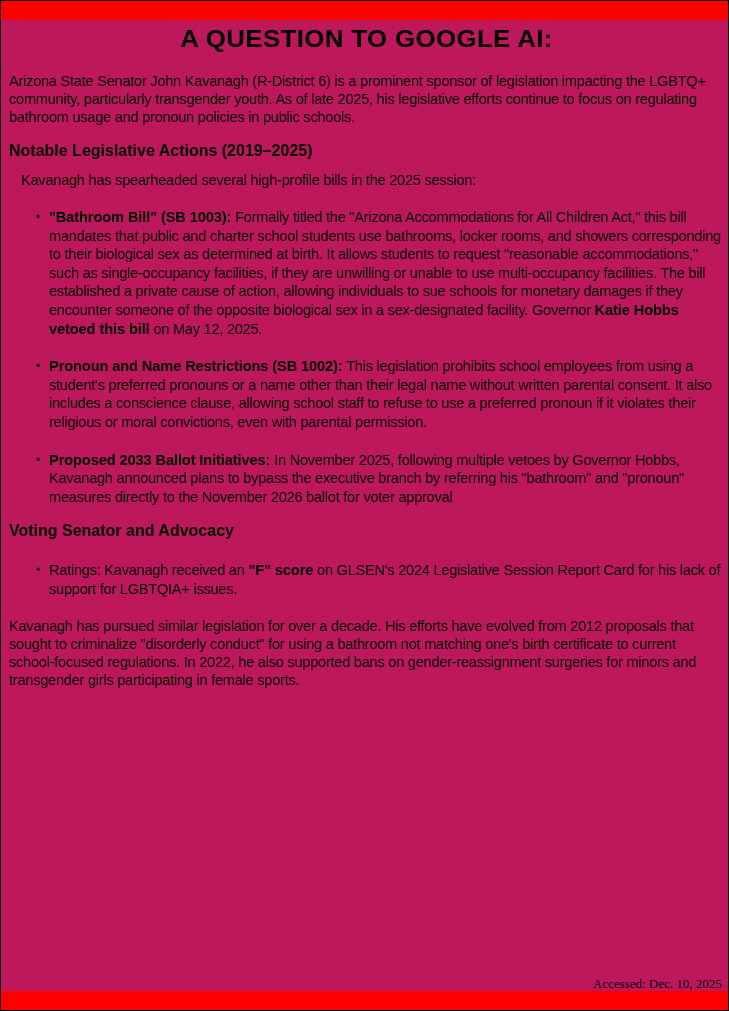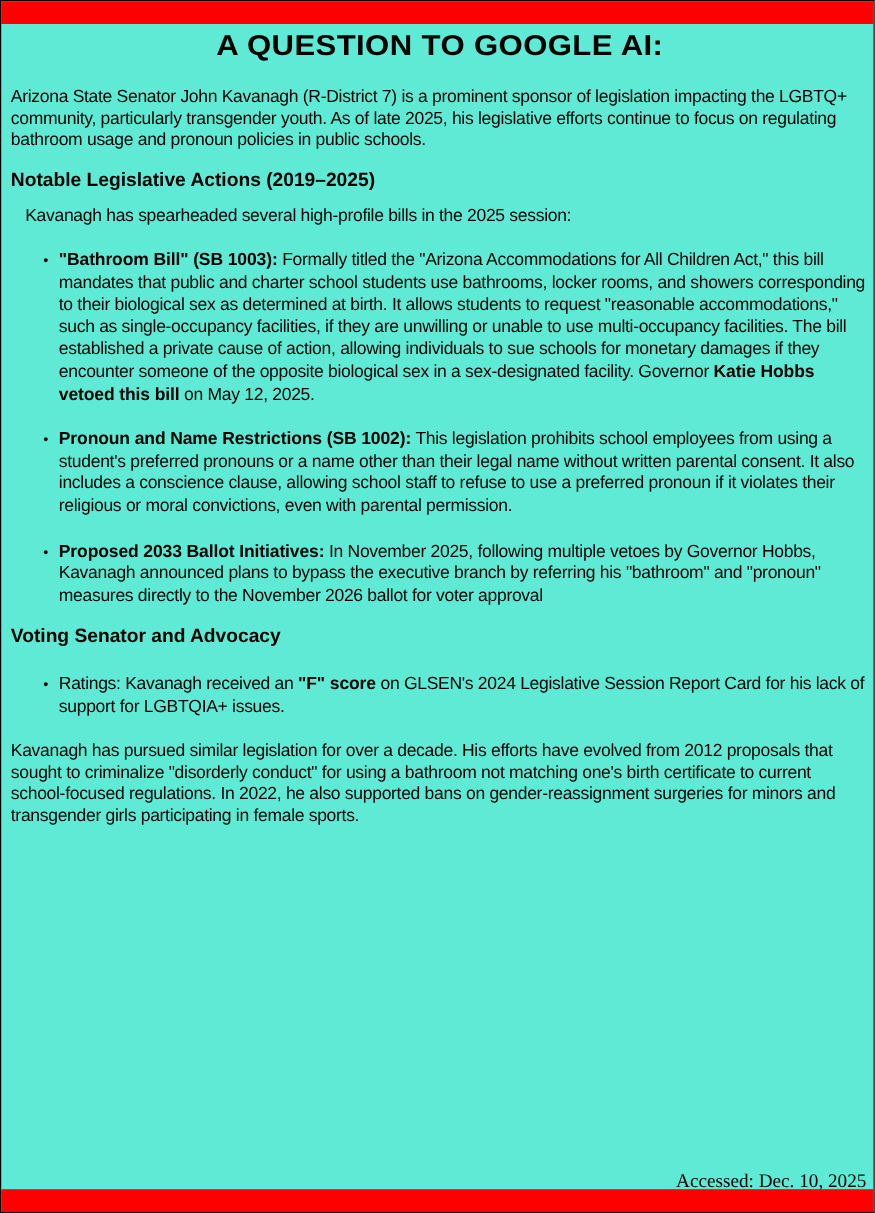--- a/index.html
+++ b/index.html
@@ -6,21 +6,21 @@
     body {
       width: 729px; height: 1011px; overflow: hidden;
       background: #f0f0f0;
       font-family: "Liberation Sans", sans-serif;
       color: #000;
     }
     .frame {
       position: relative;
       width: 727px; height: 1009px;
       border: 1px solid #000;
-      background: #5eead4;
+      background: #be185d;
     }
     .bar-top { position: absolute; left: 0; top: 0; width: 727px; height: 19px; background: #ff0000; }
     .bar-bottom { position: absolute; left: 0; bottom: 0; width: 727px; height: 19px; background: #ff0000; }
     .content { position: absolute; left: 8px; top: 19px; width: 715px; }
     .title {
       font-family: "Liberation Sans", sans-serif;
       font-weight: bold; font-size: 24px; text-align: center;
       margin: 4px 0 0 0; letter-spacing: 0.3px; line-height: 30px;
       transform: scaleX(1.08); transform-origin: center;
     }
@@ -41,33 +41,33 @@
       position: relative; font-size: 14.6px; line-height: 18.6px;
       margin-top: 19px; letter-spacing: -0.25px;
     }
     li::before {
       content: "\2022"; position: absolute; left: -13px; top: 0;
       font-size: 12px;
     }
     li b { font-weight: bold; letter-spacing: -0.1px; }
     .accessed {
       position: absolute; right: 6px; top: 975px;
-      font-family: "Liberation Serif", serif; font-size: 16px;
+      font-family: "Liberation Serif", serif; font-size: 13px;
     }
   </style>
 </head>
 <body>
 
 <div class="frame">
   <div class="bar-top"></div>
 
   <div class="content">
     <div class="title">A QUESTION TO GOOGLE AI:</div>
 
-    <p class="body">Arizona State Senator John Kavanagh (R-District 7) is a prominent sponsor of legislation impacting the LGBTQ+ community, particularly transgender youth. As of late 2025, his legislative efforts continue to focus on regulating bathroom usage and pronoun policies in public schools.</p>
+    <p class="body">Arizona State Senator John Kavanagh (R-District 6) is a prominent sponsor of legislation impacting the LGBTQ+ community, particularly transgender youth. As of late 2025, his legislative efforts continue to focus on regulating bathroom usage and pronoun policies in public schools.</p>
 
     <h2>Notable Legislative Actions (2019–2025)</h2>
     <p class="lead">Kavanagh has spearheaded several high-profile bills in the 2025 session:</p>
     <ul>
       <li>
         <b>"Bathroom Bill" (SB 1003):</b><span> Formally titled the "Arizona Accommodations for All Children Act," this bill mandates that public and charter school students use bathrooms, locker rooms, and showers corresponding to their biological sex as determined at birth. It allows students to request "reasonable accommodations," such as single-occupancy facilities, if they are unwilling or unable to use multi-occupancy facilities. The bill established a private cause of action, allowing individuals to sue schools for monetary damages if they encounter someone of the opposite biological sex in a sex-designated facility. Governor </span><b>Katie Hobbs vetoed this bill</b><span> on May 12, 2025.</span>
       </li>
       <li>
         <b>Pronoun and Name Restrictions (SB 1002):</b><span> This legislation prohibits school employees from using a student's preferred pronouns or a name other than their legal name without written parental consent. It also includes a conscience clause, allowing school staff to refuse to use a preferred pronoun if it violates their religious or moral convictions, even with parental permission.</span>
       </li>

